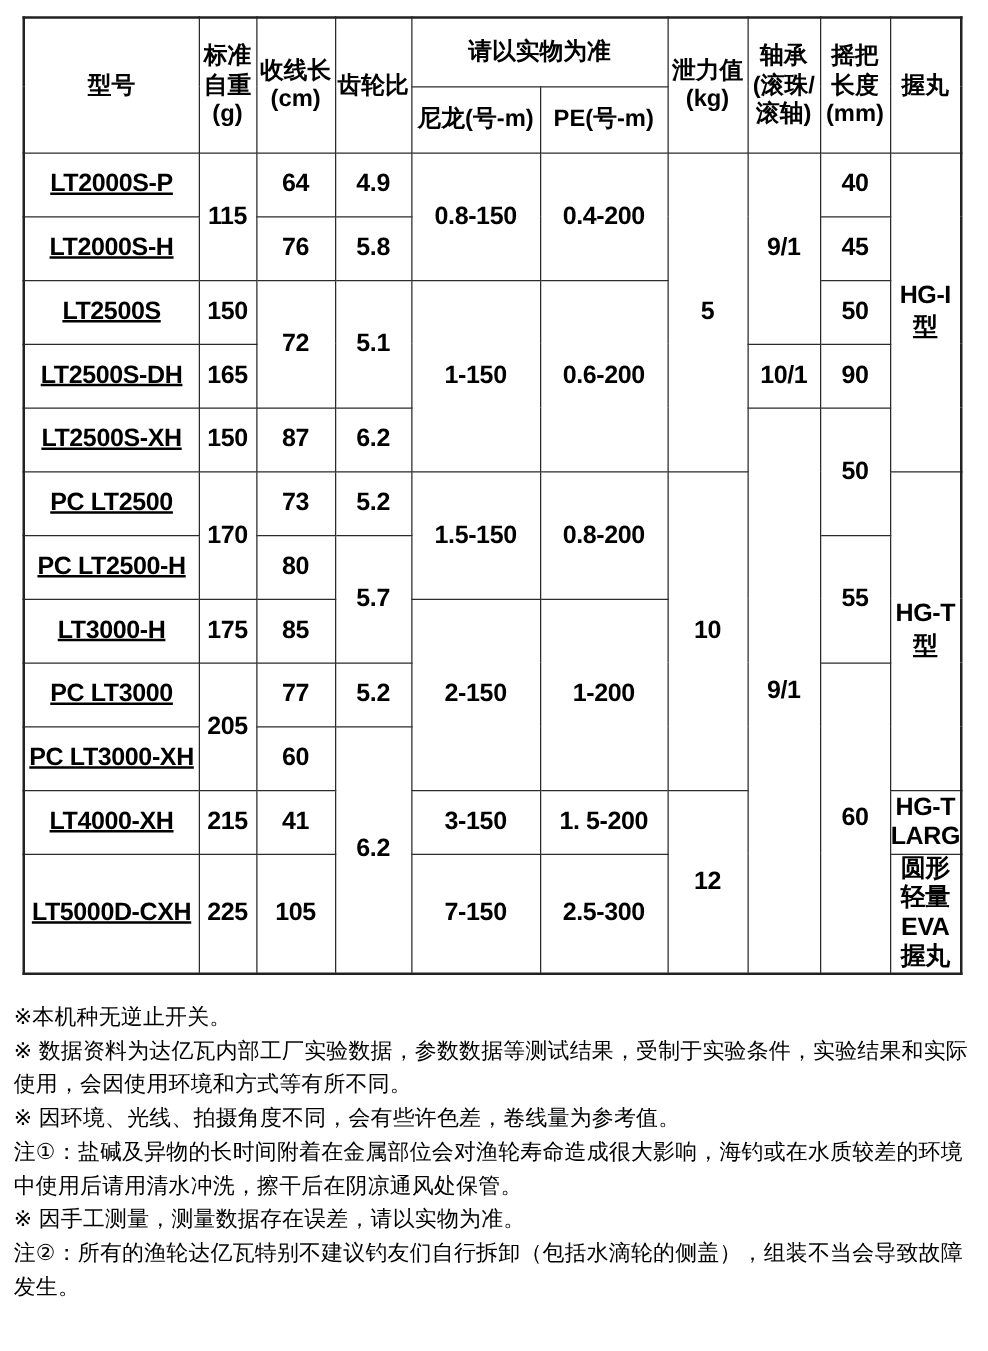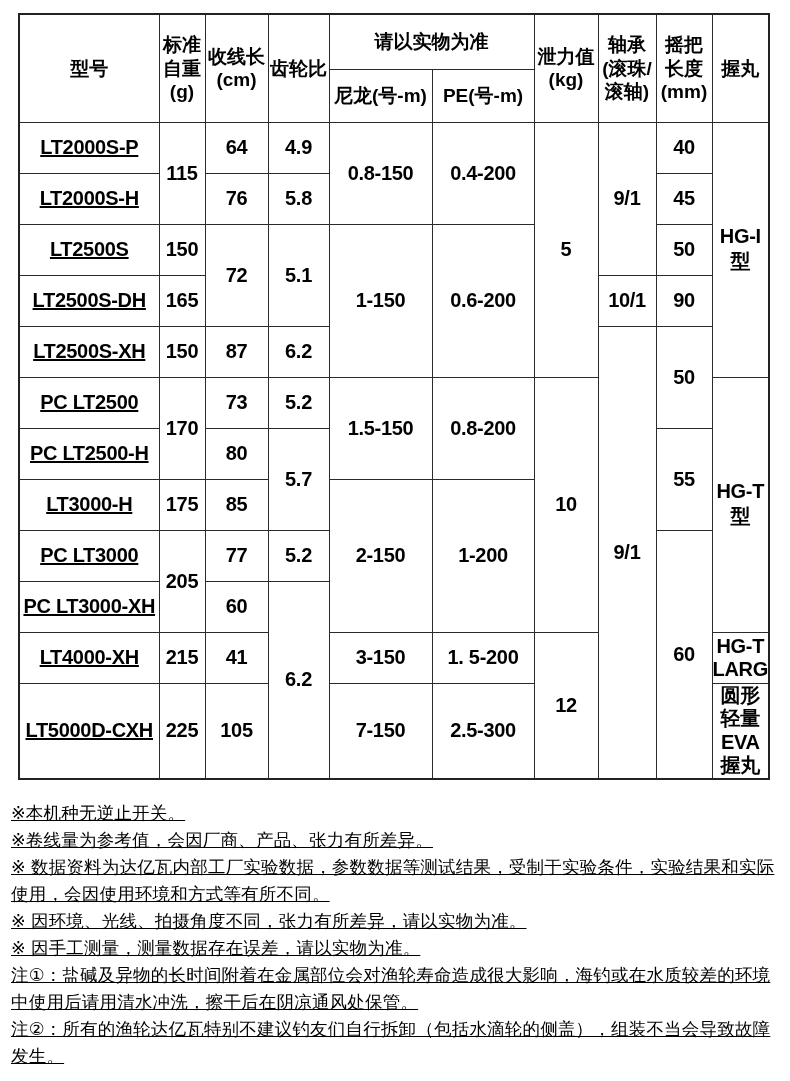--- a/index.html
+++ b/index.html
@@ -55,21 +55,21 @@
   td.knob-small { font-size: 15px; line-height: 1.12; letter-spacing: -0.5px; }
   td.knob-tiny { font-size: 12.5px; line-height: 1.18; letter-spacing: 0; margin-top: 45px; }
   .notes {
     width: 772px;
     margin: 20px 0 0 11px;
     font-size: 17.5px;
     line-height: 27px;
     font-weight: normal;
     letter-spacing: 0.2px;
   }
-  .notes p { margin: 0; padding: 0; text-decoration: underline; }
+  .notes p { margin: 0; padding: 0; }
 </style>
 </head>
 <body>
 
 <div class="page">
 
   <table class="spec">
     <colgroup>
       <col style="width:140px">
       <col style="width:46px">
@@ -202,22 +202,21 @@
           <td>2.5-300</td>
           <td class="knob-tiny">圆形
 轻量
 EVA握丸</td>
         </tr>
       </tbody>
   </table>
 
   <div class="notes">
     <p>※本机种无逆止开关。</p>
-    <p>※卷线量为参考值，会因厂商、产品、张力有所差异。</p>
     <p>※ 数据资料为达亿瓦内部工厂实验数据，参数数据等测试结果，受制于实验条件，实验结果和实际使用，会因使用环境和方式等有所不同。</p>
-    <p>※ 因环境、光线、拍摄角度不同，张力有所差异，请以实物为准。</p>
+    <p>※ 因环境、光线、拍摄角度不同，会有些许色差，卷线量为参考值。</p>
+    <p>注①：盐碱及异物的长时间附着在金属部位会对渔轮寿命造成很大影响，海钓或在水质较差的环境中使用后请用清水冲洗，擦干后在阴凉通风处保管。</p>
     <p>※ 因手工测量，测量数据存在误差，请以实物为准。</p>
-    <p>注①：盐碱及异物的长时间附着在金属部位会对渔轮寿命造成很大影响，海钓或在水质较差的环境中使用后请用清水冲洗，擦干后在阴凉通风处保管。</p>
     <p>注②：所有的渔轮达亿瓦特别不建议钓友们自行拆卸（包括水滴轮的侧盖），组装不当会导致故障发生。</p>
 
   </div>
 
 </div>
 
 </body></html>

